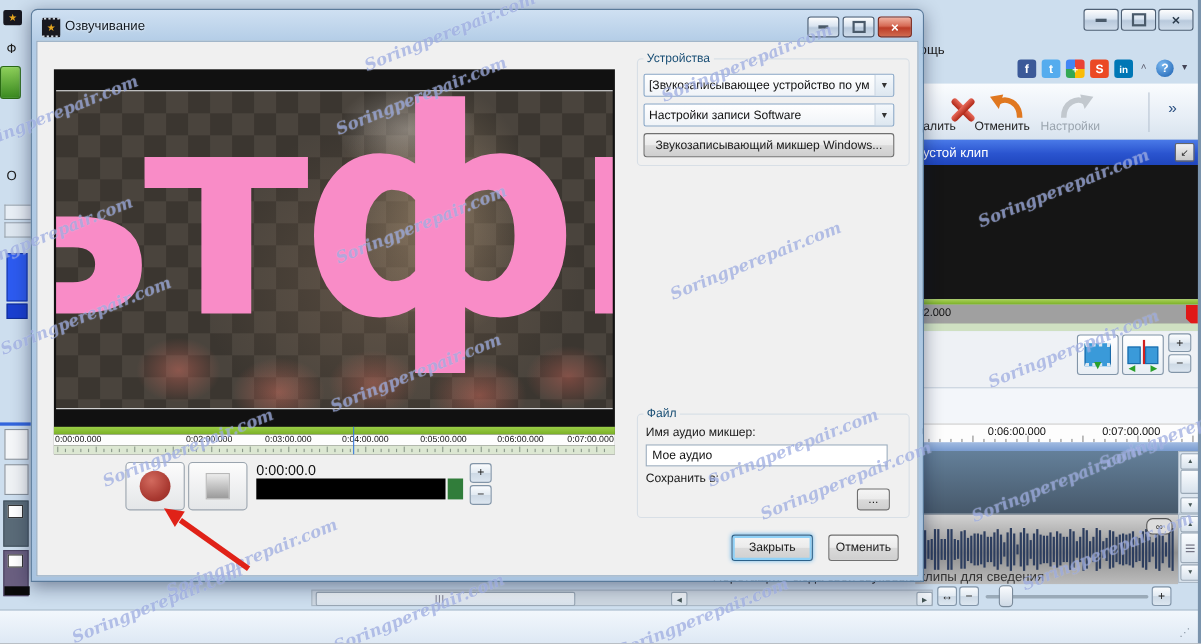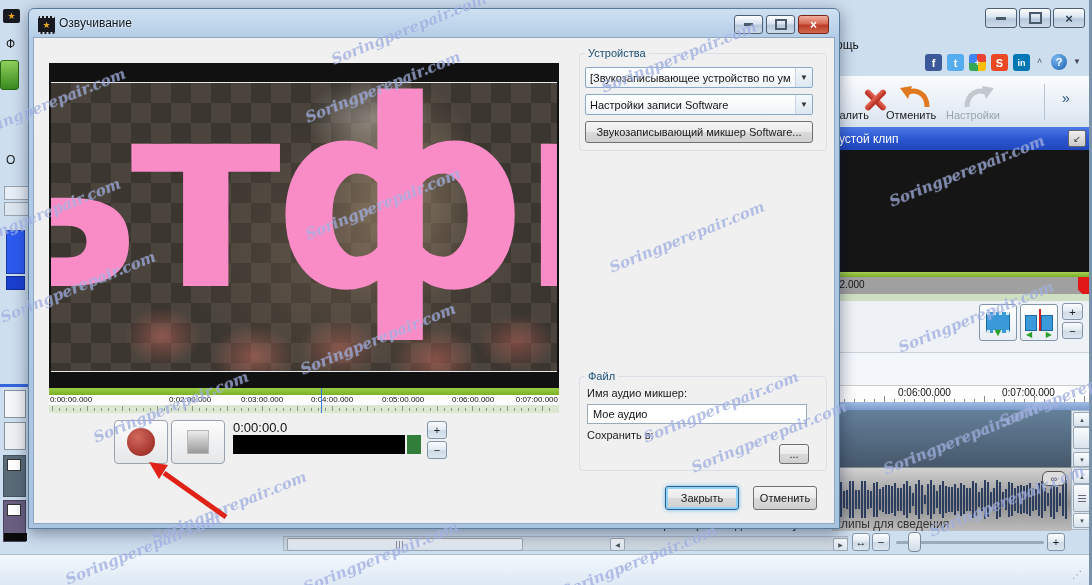--- a/index.html
+++ b/index.html
@@ -479,21 +479,21 @@
     <div class="grpbox" style="left:550px;top:44px;width:248px;height:98px;"></div>
     <div class="grplbl" style="left:556px;top:38px;">Устройства</div>
     <div class="combo" style="left:556px;top:58px;width:228px;height:21px;">
       <span>[Звукозаписывающее устройство по ум</span>
       <span class="arr">▼</span>
     </div>
     <div class="combo" style="left:556px;top:85px;width:228px;height:21px;">
       <span>Настройки записи Software</span>
       <span class="arr">▼</span>
     </div>
-    <div class="btn7" style="left:556px;top:112px;width:228px;height:22px;line-height:20px;">Звукозаписывающий микшер Software...</div>
+    <div class="btn7" style="left:556px;top:112px;width:228px;height:22px;line-height:20px;">Звукозаписывающий микшер Windows...</div>
 
     <div class="grpbox" style="left:550px;top:367px;width:248px;height:95px;"></div>
     <div class="grplbl" style="left:556px;top:361px;">Файл</div>
     <div class="lbl" style="left:558px;top:378px;">Имя аудио микшер:</div>
     <div class="textbox" style="left:558px;top:395px;width:220px;height:20px;">Мое аудио</div>
     <div class="lbl" style="left:558px;top:420px;text-align:center;">Сохранить в:</div>
     <div class="btn7" style="left:750px;top:435px;width:30px;height:20px;line-height:18px;">...</div>
 
     <div class="btn7 default" style="left:636px;top:477px;width:74px;height:24px;line-height:22px;">Закрыть</div>
     <div class="btn7" style="left:724px;top:477px;width:64px;height:24px;line-height:22px;">Отменить</div>

